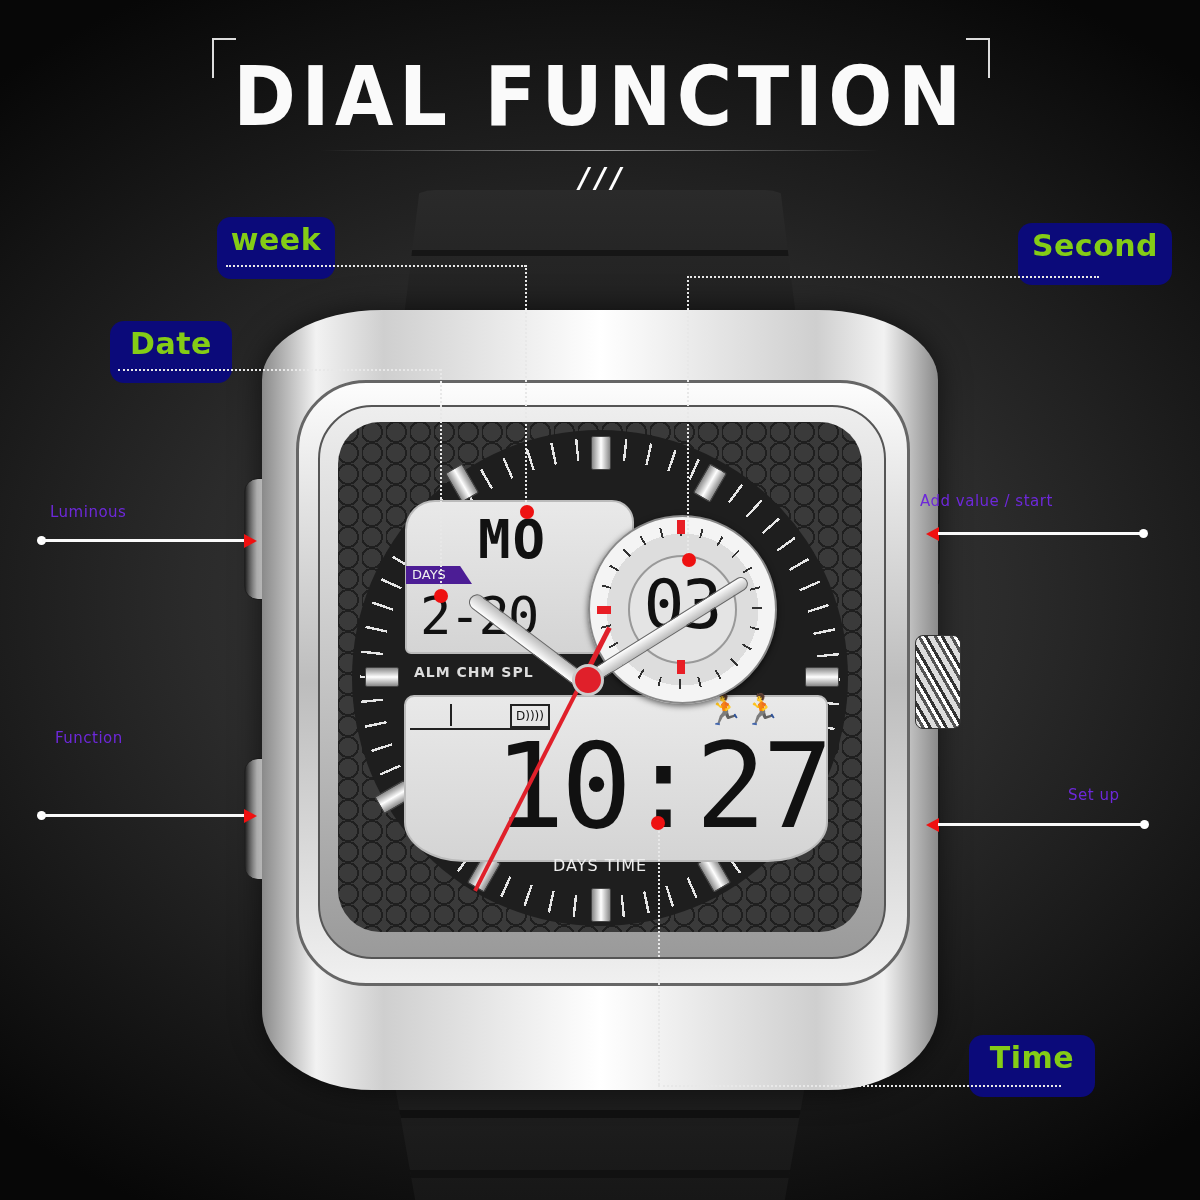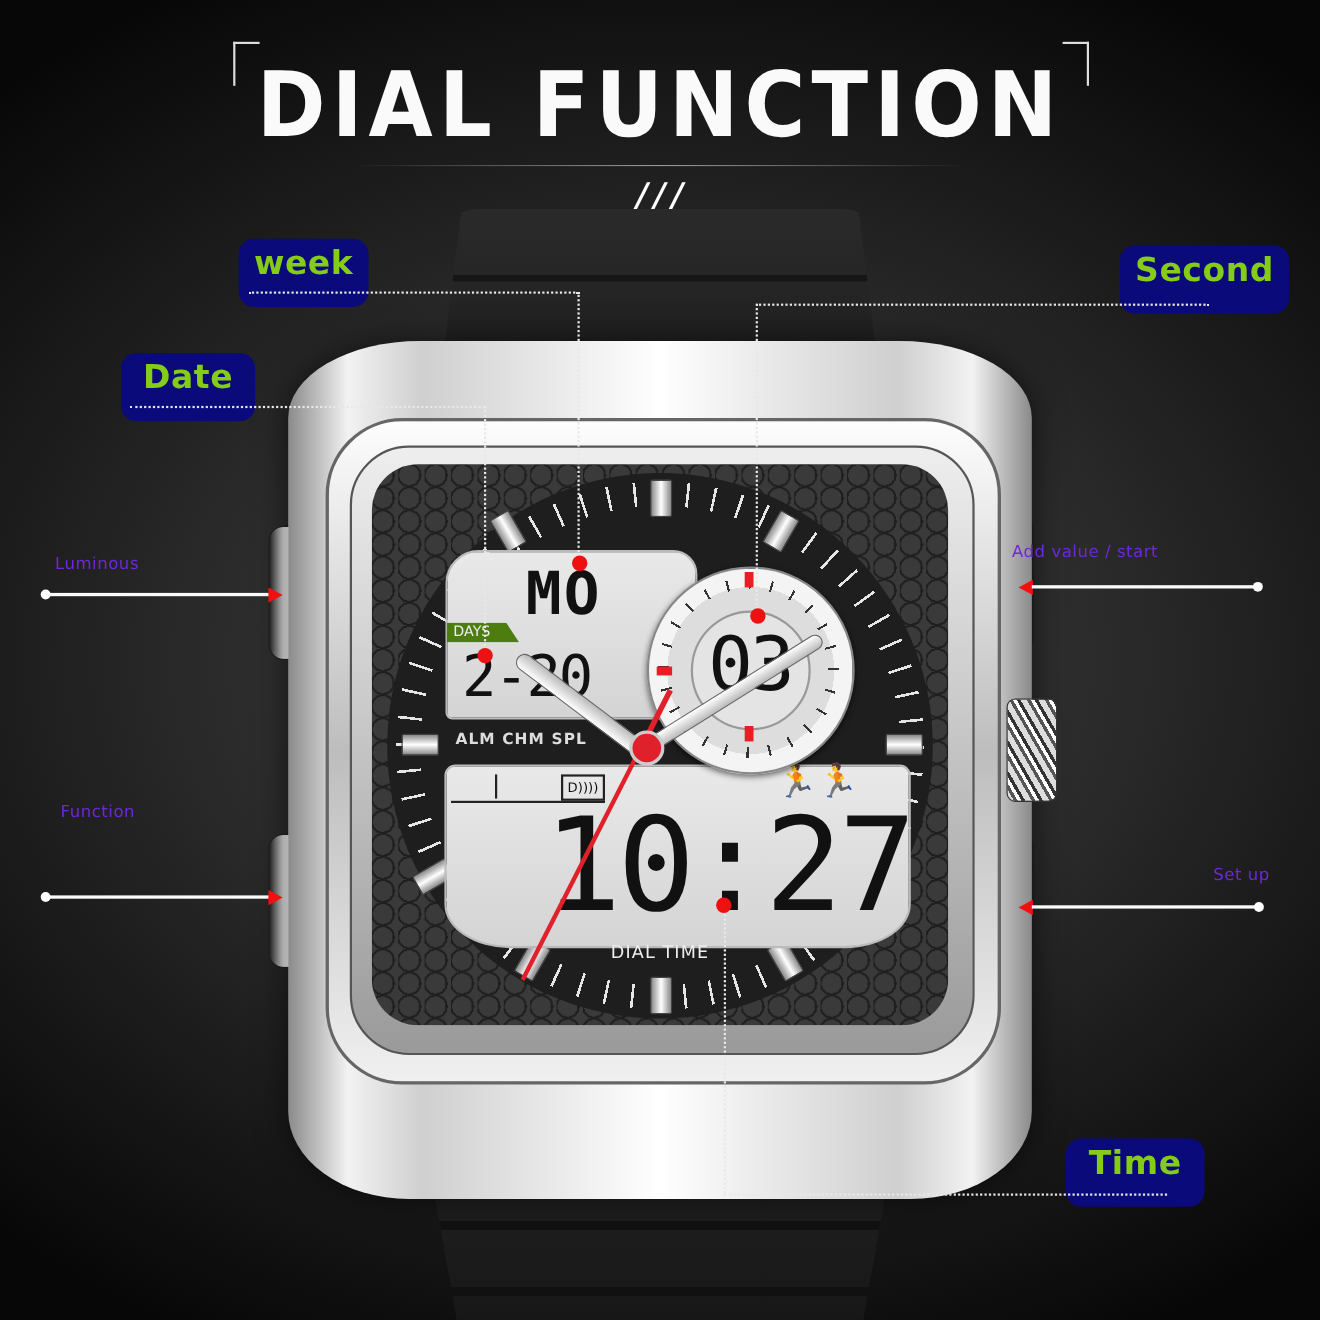--- a/index.html
+++ b/index.html
@@ -52,21 +52,21 @@
     -webkit-mask: radial-gradient(circle, transparent 0 218px, #000 218px 240px, transparent 240px);
             mask: radial-gradient(circle, transparent 0 218px, #000 218px 240px, transparent 240px); }
   .ring-bg { left:352px; top:430px; width:496px; height:496px; border-radius:50%; background:#1e1e1e; }
 
   .marker { width:18px; height:32px; background:linear-gradient(90deg,#888,#fff,#888); border:1px solid #444; border-radius:2px; }
 
   
   .lcd { background:linear-gradient(180deg,#e9e9e9,#d4d4d4); border:2px solid #bbb; color:#111; }
   .lcd-top { left:405px; top:500px; width:225px; height:150px; border-radius:30px 22px 8px 6px; }
   .lcd-bot { left:404px; top:695px; width:420px; height:163px; border-radius:10px 10px 60px 60px / 10px 10px 40px 40px; }
-  .days-tag { left:406px; top:566px; width:60px; height:18px; background:#4d7c0f; color:#eee; font-size:13px; padding-left:6px; line-height:18px;
+  .days-tag { left:406px; top:566px; width:60px; height:18px; background:#4c1d95; color:#eee; font-size:13px; padding-left:6px; line-height:18px;
     clip-path:polygon(0 0,82% 0,100% 100%,0 100%); }
   .week-digits { left:478px; top:508px; font-family:"DejaVu Sans Mono", monospace; font-weight:bold; font-size:54px; letter-spacing:2px; color:#111; }
   .date-digits { left:420px; top:586px; font-family:"DejaVu Sans Mono", monospace; font-size:52px; color:#111; letter-spacing:-2px; }
   .alm-label { left:414px; top:664px; font-size:14px; font-weight:bold; color:#ddd; letter-spacing:1px; }
   .seg-bar { left:410px; top:700px; width:140px; height:28px; border-bottom:2px solid #222; }
   .seg-bar .tick { position:absolute; left:40px; top:4px; width:2px; height:22px; background:#222; }
   .batt { left:510px; top:704px; width:36px; height:20px; border:2px solid #222; font-size:12px; line-height:20px; color:#111; text-align:center; }
   .main-time { left:494px; top:726px; font-family:"DejaVu Sans Mono", monospace; font-size:118px; line-height:120px; color:#111; letter-spacing:-4px; }
   .dual-time { left:0; width:1200px; top:856px; text-align:center; font-size:16px; color:#eee; letter-spacing:1px; }
   .runner { left:706px; top:692px; font-size:30px; color:#111; }
@@ -156,21 +156,21 @@
 <div class="abs date-digits">2-20</div>
 <div class="abs alm-label">ALM CHM SPL</div>
 
 <div class="abs lcd lcd-bot"></div>
 <div class="abs seg-bar">
     <div class="tick"></div>
   </div>
 <div class="abs batt">D))))</div>
 <div class="abs runner">🏃🏃</div>
 <div class="abs main-time">10:27</div>
-<div class="abs dual-time">DIAL TIME</div>
+<div class="abs dual-time">DAYS TIME</div>
 
 <div class="abs subdial-ring"></div>
 <div class="abs subdial-ticks"></div>
 <div class="abs subdial-inner"></div>
 <div class="abs red-mark" style="left:677px;top:520px"></div>
 <div class="abs red-mark" style="left:677px;top:660px"></div>
 <div class="abs red-mark" style="left:600px;top:603px;transform:rotate(90deg)"></div>
 <div class="abs sec-digits">03</div>
 
 <div class="abs hand hour-hand"></div>
@@ -207,16 +207,16 @@
 <div class="abs side-label" style="left:55px;top:729px">Function</div>
 <div class="abs dot" style="left:37px;top:811px"></div>
 <div class="abs arrow-line" style="left:42px;top:814px;width:203px"></div>
 <div class="abs arrow-r" style="left:244px;top:809px"></div>
 
 <div class="abs side-label" style="left:920px;top:492px">Add value / start</div>
 <div class="abs arrow-l" style="left:926px;top:527px"></div>
 <div class="abs arrow-line" style="left:938px;top:532px;width:206px"></div>
 <div class="abs dot" style="left:1139px;top:529px"></div>
 
-<div class="abs side-label" style="left:1103px;top:786px">Set up</div>
+<div class="abs side-label" style="left:1068px;top:786px">Set up</div>
 <div class="abs arrow-l" style="left:926px;top:818px"></div>
 <div class="abs arrow-line" style="left:938px;top:823px;width:207px"></div>
 <div class="abs dot" style="left:1140px;top:820px"></div>
 
 </body></html>

